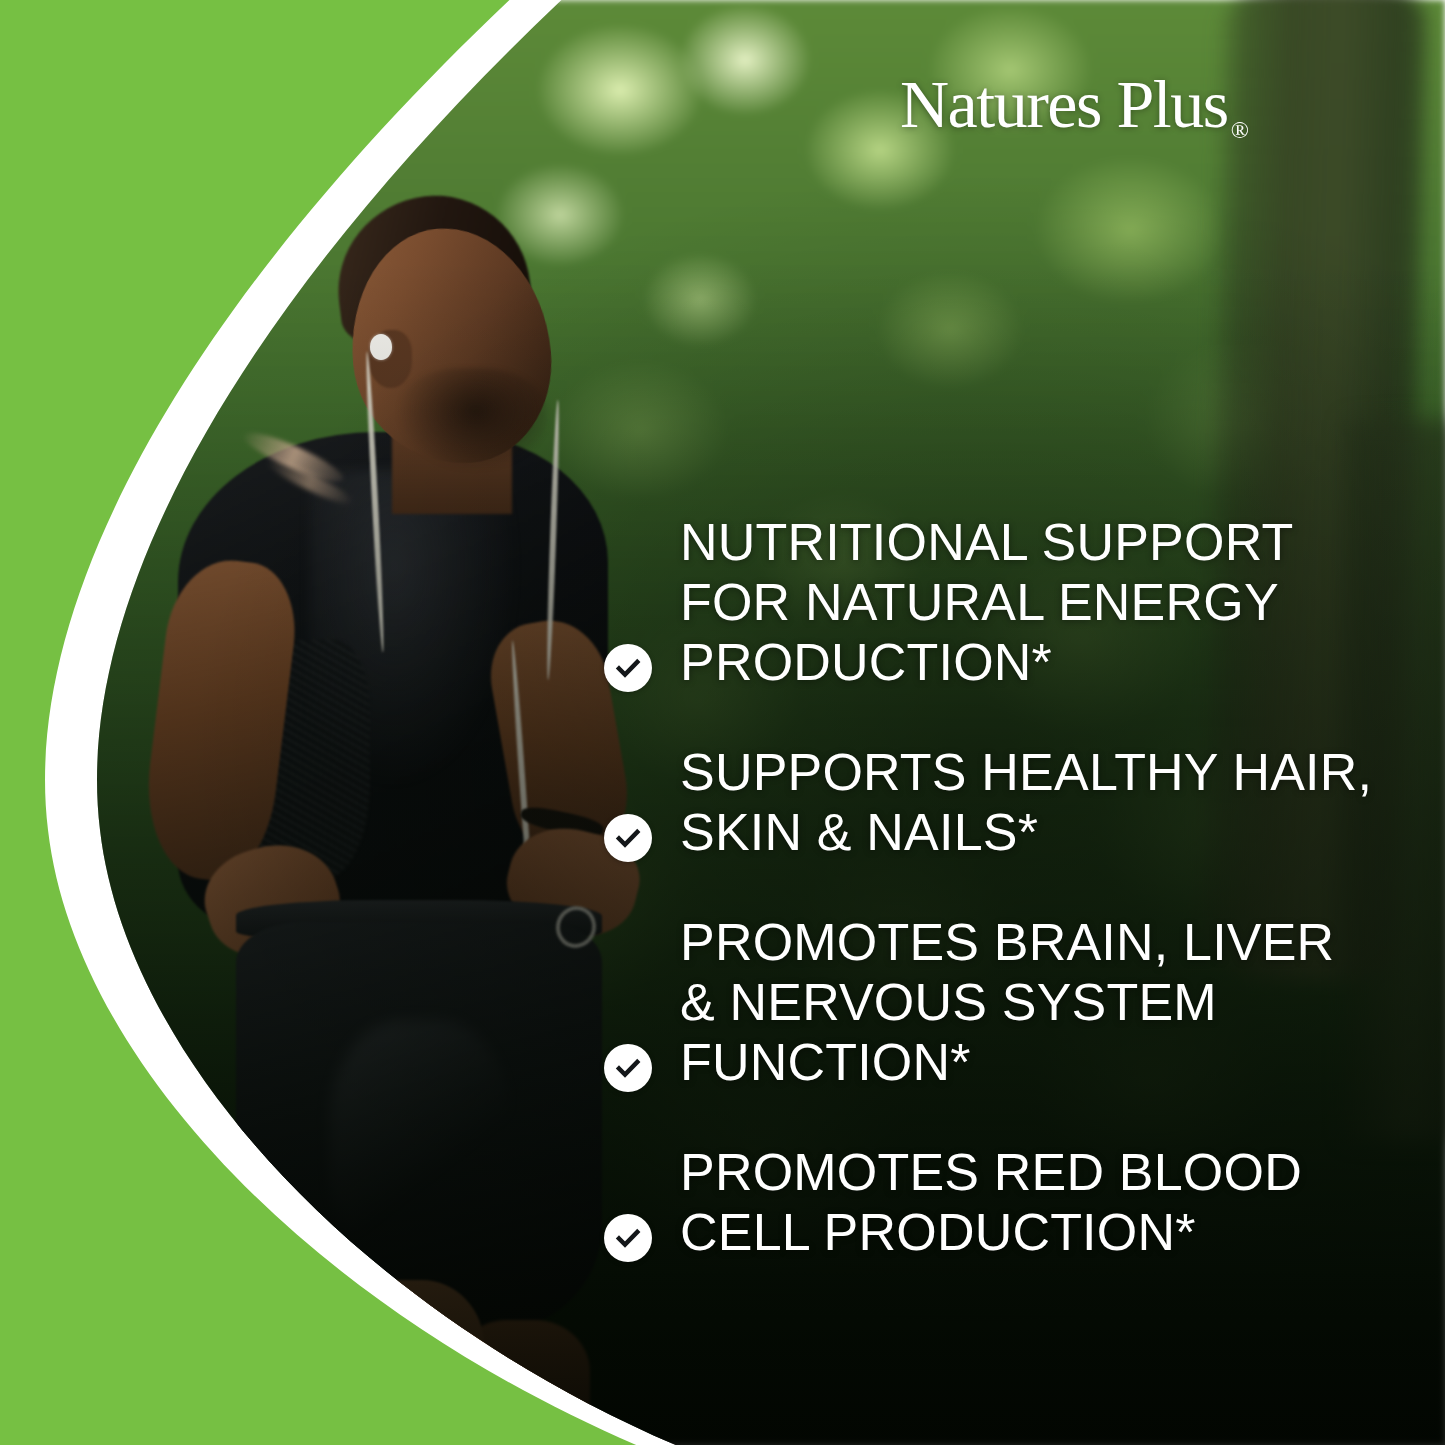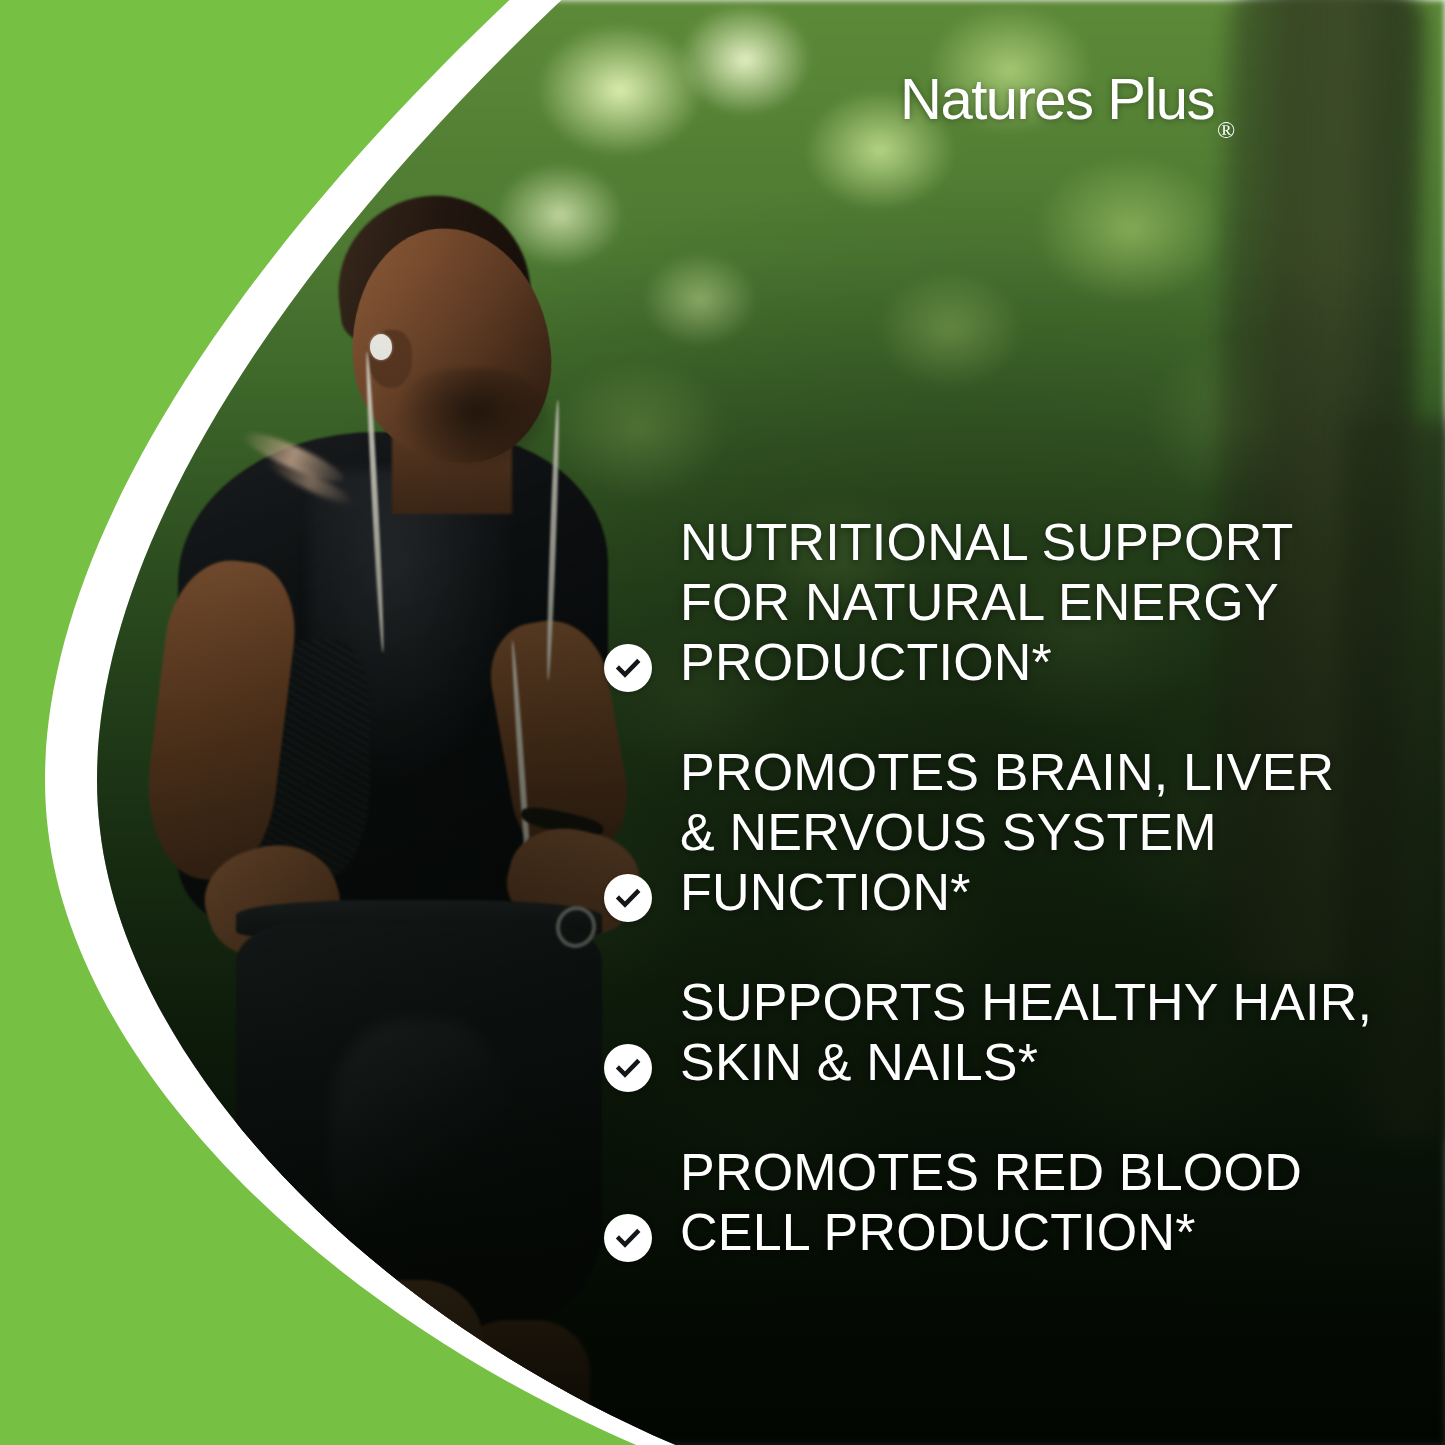--- a/index.html
+++ b/index.html
@@ -285,22 +285,22 @@
   
   .logo {
     position: absolute;
     left: 900px;
     top: 70px;
     display: flex;
     align-items: flex-start;
     color: #ffffff;
   }
   .logo-word {
-    font-family: Liberation Sans, sans-serif;
-    font-size: 58px;
+    font-family: Liberation Serif, serif;
+    font-size: 68px;
     line-height: 1;
     font-weight: 400;
     letter-spacing: -1.5px;
     text-shadow: 0 1px 6px rgba(0,0,0,.35);
     white-space: nowrap;
   }
   .logo-reg {
     font-family: "Liberation Serif", "DejaVu Serif", serif;
     font-size: 24px;
     line-height: 1;
@@ -422,33 +422,33 @@
 FOR NATURAL ENERGY
 PRODUCTION*</span>
     </div>
 
     <div class="bullet">
       <span class="check-badge">
         <svg width="30" height="30" viewBox="0 0 24 24" aria-hidden="true">
           <path d="M4.8 12.4 L9.6 17.2 L19.4 7.2" fill="none" stroke="#14171a" stroke-width="3.6" stroke-linecap="square" stroke-linejoin="miter"></path>
         </svg>
       </span>
-      <span class="bullet-text">PROMOTES BRAIN, LIVER
-&amp; NERVOUS SYSTEM
-FUNCTION*</span>
+      <span class="bullet-text">SUPPORTS HEALTHY HAIR,
+SKIN &amp; NAILS*</span>
     </div>
 
     <div class="bullet">
       <span class="check-badge">
         <svg width="30" height="30" viewBox="0 0 24 24" aria-hidden="true">
           <path d="M4.8 12.4 L9.6 17.2 L19.4 7.2" fill="none" stroke="#14171a" stroke-width="3.6" stroke-linecap="square" stroke-linejoin="miter"></path>
         </svg>
       </span>
-      <span class="bullet-text">SUPPORTS HEALTHY HAIR,
-SKIN &amp; NAILS*</span>
+      <span class="bullet-text">PROMOTES BRAIN, LIVER
+&amp; NERVOUS SYSTEM
+FUNCTION*</span>
     </div>
 
     <div class="bullet">
       <span class="check-badge">
         <svg width="30" height="30" viewBox="0 0 24 24" aria-hidden="true">
           <path d="M4.8 12.4 L9.6 17.2 L19.4 7.2" fill="none" stroke="#14171a" stroke-width="3.6" stroke-linecap="square" stroke-linejoin="miter"></path>
         </svg>
       </span>
       <span class="bullet-text">PROMOTES RED BLOOD
 CELL PRODUCTION*</span>

